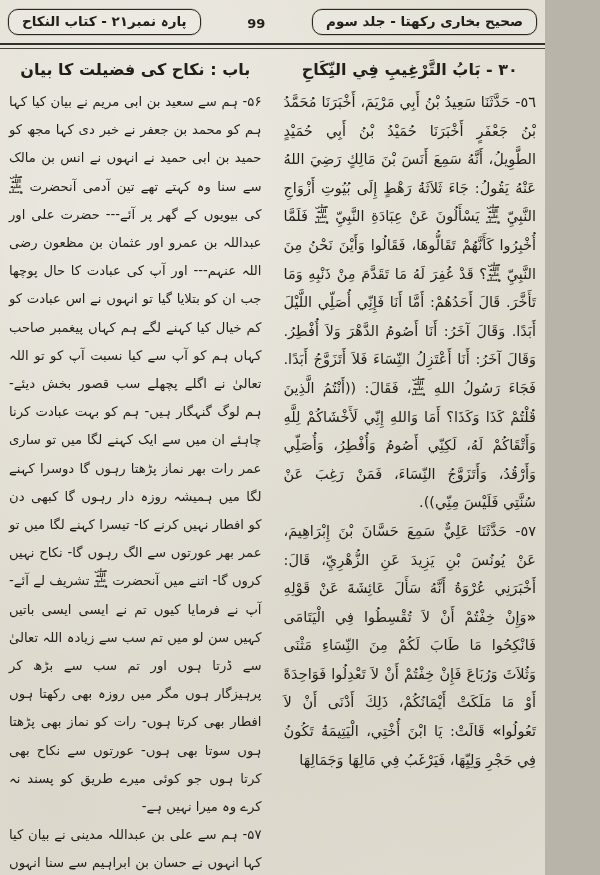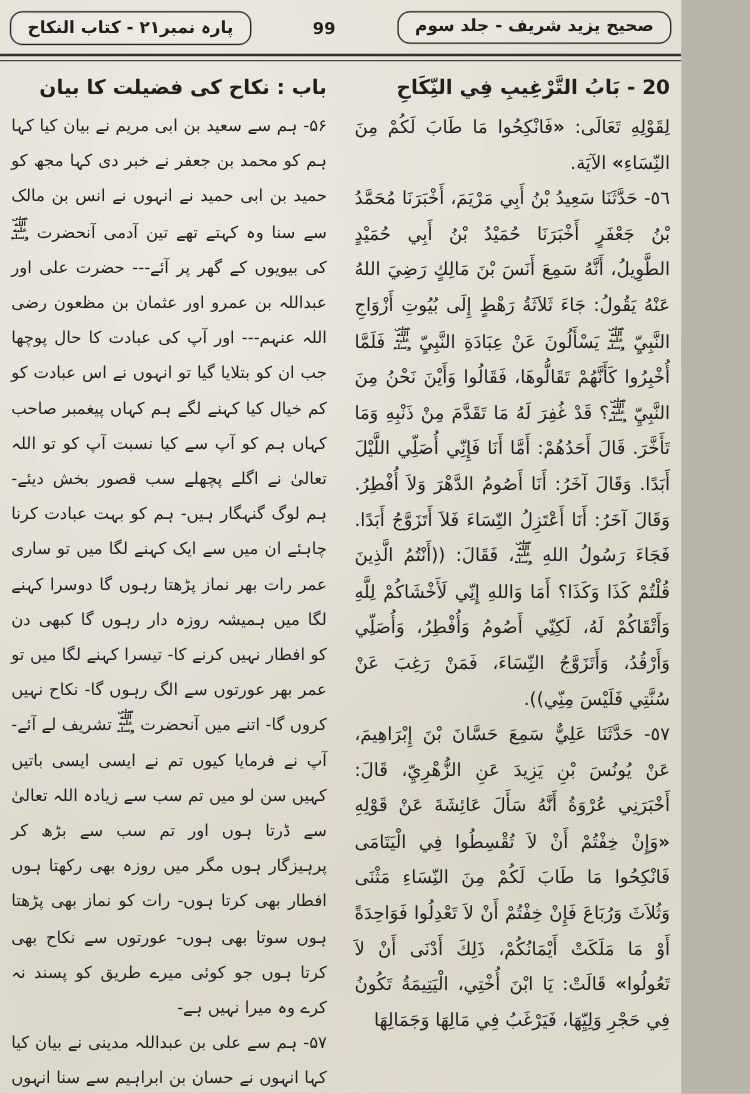--- a/index.html
+++ b/index.html
@@ -35,51 +35,50 @@
   }
   .columns {
     display:flex; direction:rtl; gap:22px;
     padding:6px 9px 0; height:822px; overflow:hidden;
   }
   .col { width:280px; direction:rtl; text-align:justify; }
   .col p { margin:0; }
   .arabic { font-size:14.5px; line-height:28.6px; }
   .urdu   { font-size:13.2px; line-height:28.2px; }
   .chapter-heading {
-    text-align:right; font-weight:bold; font-size:16px; line-height:30px;
+    text-align:center; font-weight:bold; font-size:16px; line-height:30px;
     margin-bottom:3px; white-space:nowrap;
   }
   .saw {
     display:inline-block; width:14px; font-size:5.5px; line-height:5px;
     text-align:center; vertical-align:-3px; font-weight:bold; overflow:hidden;
   }
   .qb { font-weight:bold; }
 </style>
 </head>
 <body>
 
 <div class="page">
 
   <div class="header">
     <div class="hbox">
       <span>پارہ نمبر۲۱ - کتاب النکاح</span>
     </div>
     <div class="pagenum">99</div>
     <div class="hbox">
-      <span>صحیح یزید شریف - جلد سوم</span>
+      <span>صحیح بخاری رکھتا - جلد سوم</span>
     </div>
   </div>
 
   <div class="rule"></div>
 
   <div class="columns">
 
     <div class="col arabic">
-      <div class="chapter-heading">20 - بَابُ التَّرْغِيبِ فِي النِّكَاحِ</div>
-      <p class="rich">لِقَوْلِهِ تَعَالَى: <span class="qb">«</span>فَانْكِحُوا مَا طَابَ لَكُمْ مِنَ النِّسَاءِ<span class="qb">»</span> الآيَة.</p>
+      <div class="chapter-heading">٣٠ - بَابُ التَّرْغِيبِ فِي النِّكَاحِ</div>
       <p class="rich">٥٦- حَدَّثَنَا سَعِيدُ بْنُ أَبِي مَرْيَمَ، أَخْبَرَنَا مُحَمَّدُ بْنُ جَعْفَرٍ أَخْبَرَنَا حُمَيْدُ بْنُ أَبِي حُمَيْدٍ الطَّوِيلُ، أَنَّهُ سَمِعَ أَنَسَ بْنَ مَالِكٍ رَضِيَ اللهُ عَنْهُ يَقُولُ: جَاءَ ثَلاَثَةُ رَهْطٍ إِلَى بُيُوتِ أَزْوَاجِ النَّبِيِّ <span class="saw">صلى الله عليه وسلم</span> يَسْأَلُونَ عَنْ عِبَادَةِ النَّبِيِّ <span class="saw">صلى الله عليه وسلم</span> فَلَمَّا أُخْبِرُوا كَأَنَّهُمْ تَقَالُّوهَا، فَقَالُوا وَأَيْنَ نَحْنُ مِنَ النَّبِيِّ <span class="saw">صلى الله عليه وسلم</span>؟ قَدْ غُفِرَ لَهُ مَا تَقَدَّمَ مِنْ ذَنْبِهِ وَمَا تَأَخَّرَ. قَالَ أَحَدُهُمْ: أَمَّا أَنَا فَإِنِّي أُصَلِّي اللَّيْلَ أَبَدًا. وَقَالَ آخَرُ: أَنَا أَصُومُ الدَّهْرَ وَلاَ أُفْطِرُ. وَقَالَ آخَرُ: أَنَا أَعْتَزِلُ النِّسَاءَ فَلاَ أَتَزَوَّجُ أَبَدًا. فَجَاءَ رَسُولُ اللهِ <span class="saw">صلى الله عليه وسلم</span>، فَقَالَ: ((أَنْتُمُ الَّذِينَ قُلْتُمْ كَذَا وَكَذَا؟ أَمَا وَاللهِ إِنِّي لَأَخْشَاكُمْ لِلَّهِ وَأَتْقَاكُمْ لَهُ، لَكِنِّي أَصُومُ وَأُفْطِرُ، وَأُصَلِّي وَأَرْقُدُ، وَأَتَزَوَّجُ النِّسَاءَ، فَمَنْ رَغِبَ عَنْ سُنَّتِي فَلَيْسَ مِنِّي)).</p>
       <p class="rich">٥٧- حَدَّثَنَا عَلِيٌّ سَمِعَ حَسَّانَ بْنَ إِبْرَاهِيمَ، عَنْ يُونُسَ بْنِ يَزِيدَ عَنِ الزُّهْرِيِّ، قَالَ: أَخْبَرَنِي عُرْوَةُ أَنَّهُ سَأَلَ عَائِشَةَ عَنْ قَوْلِهِ <span class="qb">«</span>وَإِنْ خِفْتُمْ أَنْ لاَ تُقْسِطُوا فِي الْيَتَامَى فَانْكِحُوا مَا طَابَ لَكُمْ مِنَ النِّسَاءِ مَثْنَى وَثُلاَثَ وَرُبَاعَ فَإِنْ خِفْتُمْ أَنْ لاَ تَعْدِلُوا فَوَاحِدَةً أَوْ مَا مَلَكَتْ أَيْمَانُكُمْ، ذَلِكَ أَدْنَى أَنْ لاَ تَعُولُوا<span class="qb">»</span> قَالَتْ: يَا ابْنَ أُخْتِي، الْيَتِيمَةُ تَكُونُ فِي حَجْرِ وَلِيِّهَا، فَيَرْغَبُ فِي مَالِهَا وَجَمَالِهَا</p>
     </div>
 
     <div class="col urdu">
       <div class="chapter-heading">باب : نکاح کی فضیلت کا بیان</div>
       <p class="rich">۵۶- ہم سے سعید بن ابی مریم نے بیان کیا کہا ہم کو محمد بن جعفر نے خبر دی کہا مجھ کو حمید بن ابی حمید نے انہوں نے انس بن مالک سے سنا وہ کہتے تھے تین آدمی آنحضرت <span class="saw">صلى الله عليه وسلم</span> کی بیویوں کے گھر پر آئے--- حضرت علی اور عبداللہ بن عمرو اور عثمان بن مظعون رضی اللہ عنہم--- اور آپ کی عبادت کا حال پوچھا جب ان کو بتلایا گیا تو انہوں نے اس عبادت کو کم خیال کیا کہنے لگے ہم کہاں پیغمبر صاحب کہاں ہم کو آپ سے کیا نسبت آپ کو تو اللہ تعالیٰ نے اگلے پچھلے سب قصور بخش دیئے- ہم لوگ گنہگار ہیں- ہم کو بہت عبادت کرنا چاہئے ان میں سے ایک کہنے لگا میں تو ساری عمر رات بھر نماز پڑھتا رہوں گا دوسرا کہنے لگا میں ہمیشہ روزہ دار رہوں گا کبھی دن کو افطار نہیں کرنے کا- تیسرا کہنے لگا میں تو عمر بھر عورتوں سے الگ رہوں گا- نکاح نہیں کروں گا- اتنے میں آنحضرت <span class="saw">صلى الله عليه وسلم</span> تشریف لے آئے- آپ نے فرمایا کیوں تم نے ایسی ایسی باتیں کہیں سن لو میں تم سب سے زیادہ اللہ تعالیٰ سے ڈرتا ہوں اور تم سب سے بڑھ کر پرہیزگار ہوں مگر میں روزہ بھی رکھتا ہوں افطار بھی کرتا ہوں- رات کو نماز بھی پڑھتا ہوں سوتا بھی ہوں- عورتوں سے نکاح بھی کرتا ہوں جو کوئی میرے طریق کو پسند نہ کرے وہ میرا نہیں ہے-</p>
       <p><span class="rich">۵۷- ہم سے علی بن عبداللہ مدینی نے بیان کیا کہا انہوں نے حسان بن ابراہیم سے سنا انہوں نے یونس بن یزید ایلی سے، انہوں نے زہری سے کہا مجھ کو عروہ بن زبیر نے خبر دی- انہوں نے حضرت عائشہ رضی اللہ عنہا سے پوچھا اس آیت کا کیا مطلب ہے </span></p>
     </div>
 

